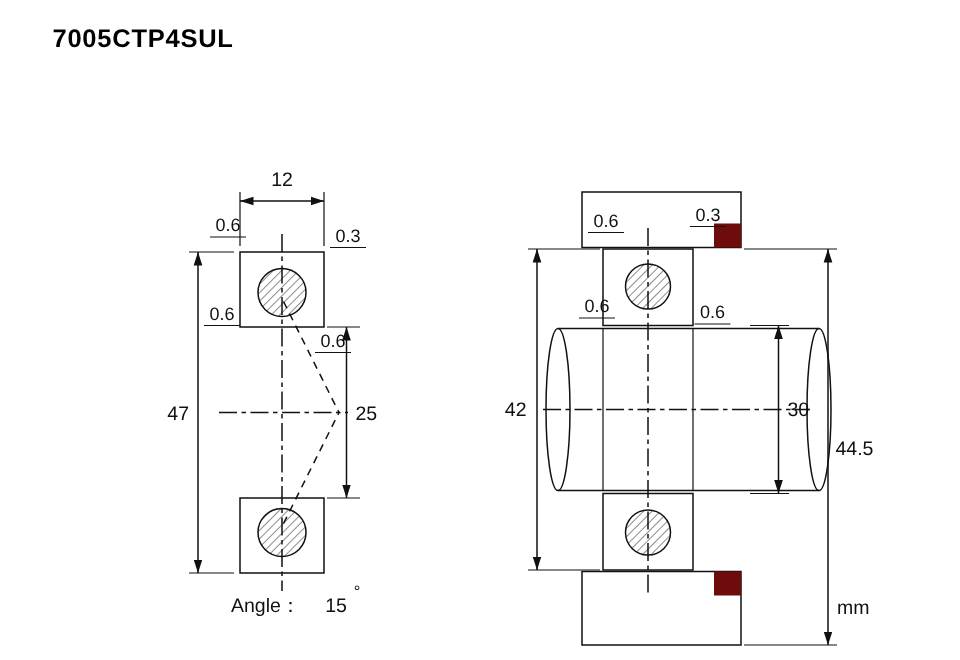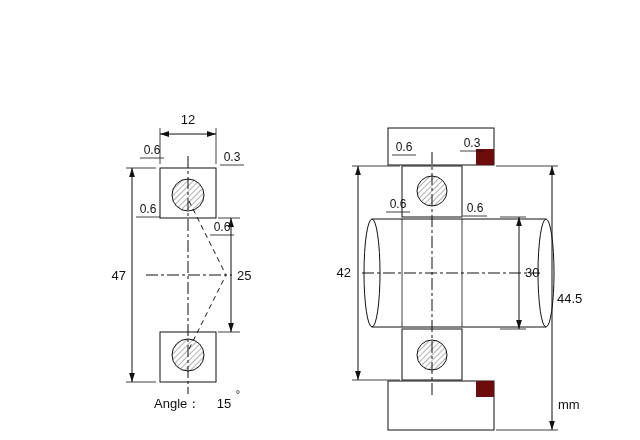--- a/index.html
+++ b/index.html
@@ -15,20 +15,21 @@
   .ln{stroke:#111;stroke-width:1;fill:none;}
   .thin{stroke:#111;stroke-width:.8;fill:none;}
   .cl{stroke:#111;stroke-width:1;fill:none;stroke-dasharray:12 3 3 3;}
   .dash{stroke:#111;stroke-width:1;fill:none;stroke-dasharray:5 4;}
 </style>
 </head>
 <body>
 
 <div class="page">
 
+  <div class="title">7005CTP4SUL</div>
 
   <svg width="640" height="440" viewBox="0 0 640 440">
     <defs>
       <marker id="arr" markerUnits="userSpaceOnUse" markerWidth="9" markerHeight="8" viewBox="0 0 9 8" refX="9" refY="4" orient="auto-start-reverse">
         <path d="M0,1.1 L9,4 L0,6.9 Z" fill="#111"></path>
       </marker>
       <pattern id="hatch" patternUnits="userSpaceOnUse" width="4" height="4" patternTransform="rotate(45)">
         <rect width="4" height="4" fill="#ffffff"></rect>
         <line x1="0" y1="0" x2="0" y2="4" stroke="#666" stroke-width="1"></line>
       </pattern>

